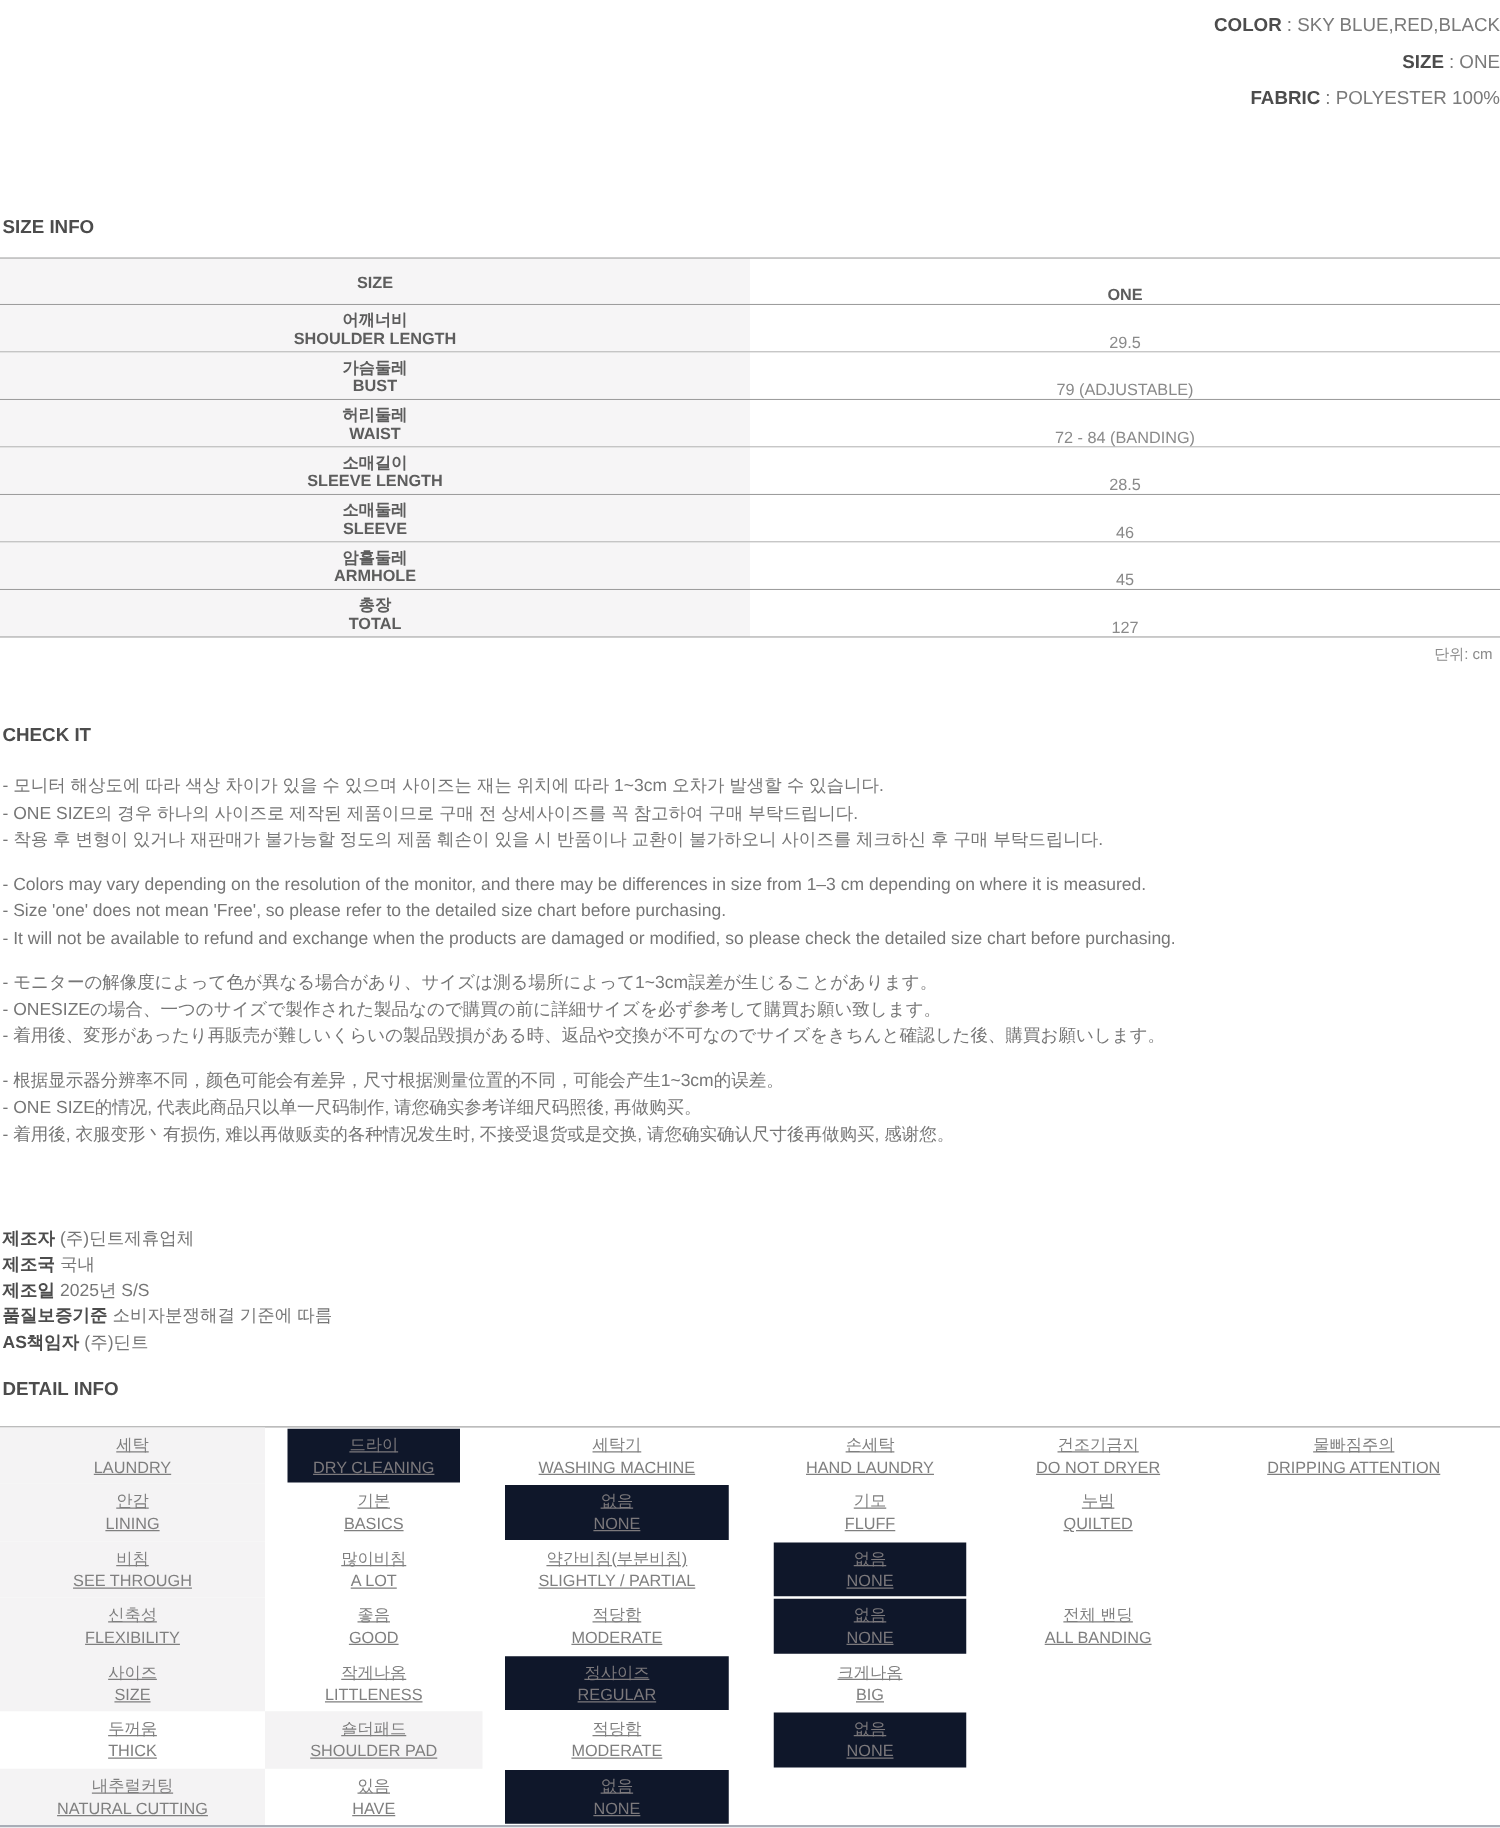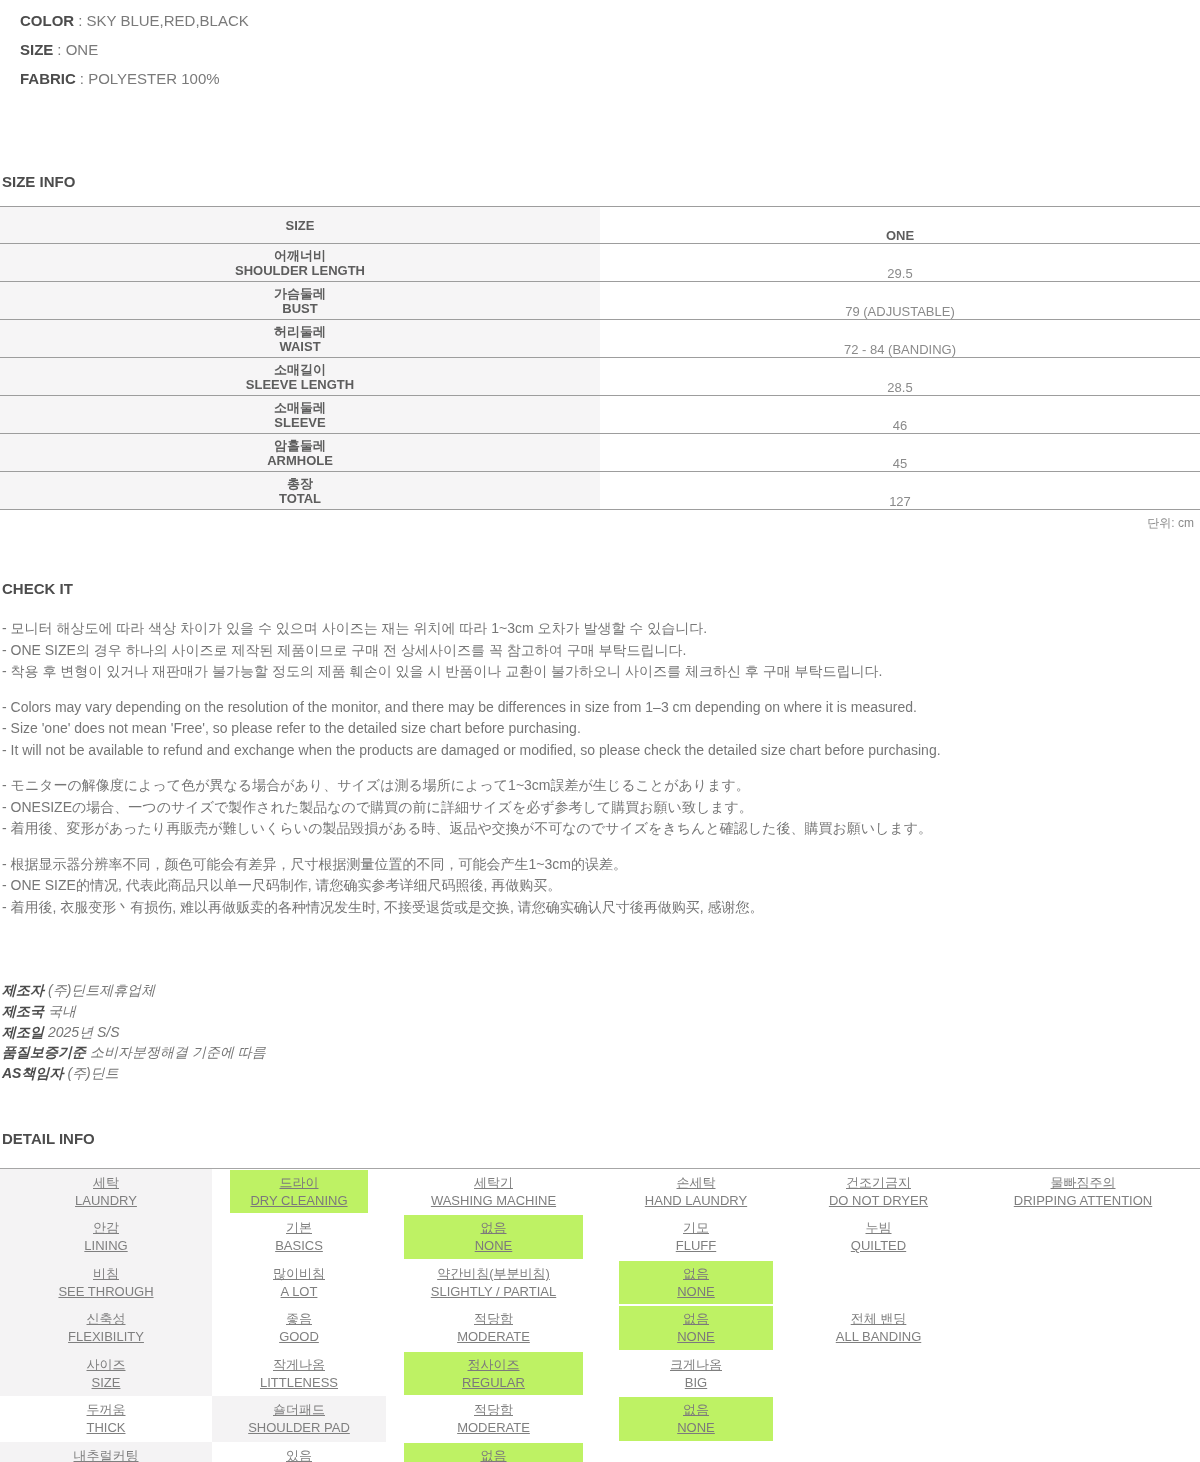--- a/index.html
+++ b/index.html
@@ -5,32 +5,32 @@
   * { box-sizing: border-box; }
   html, body { margin: 0; padding: 0; background: #ffffff; }
   body {
     width: 1200px;
     font-family: "Liberation Sans", "DejaVu Sans", sans-serif;
     color: #767676;
   }
   .page { width: 1200px; padding-top: 6px; }
 
   
-  .specs { padding-left: 20px; }
+  .specs { padding-left: 20px; text-align: right; }
   .spec-line { font-size: 15px; line-height: 29px; color: #7a7a7a; white-space: pre; }
   .spec-label { font-weight: 700; color: #4c4c4c; margin-right: 4px; }
 
   
   .section-heading {
     font-size: 15px; font-weight: 700; color: #4c4c4c;
     line-height: 18px; padding-left: 2px;
   }
   .h-sizeinfo { margin-top: 80px; margin-bottom: 15px; }
   .h-checkit { margin-top: 48px; margin-bottom: 20px; }
-  .h-detail { margin-top: 46px; margin-bottom: 20px; }
+  .h-detail { margin-top: 19px; margin-bottom: 20px; }
 
   
   .size-table { width: 1200px; border-top: 1px solid #9d9d9d; }
   .size-row { display: flex; height: 38px; border-bottom: 1px solid #9d9d9d; }
   .size-row.header { height: 37px; }
   .size-row .left {
     width: 600px; background: #f6f5f6;
     display: flex; flex-direction: column; justify-content: center; align-items: center;
     text-align: center;
   }
@@ -41,33 +41,33 @@
   .size-ko, .size-en { font-size: 13px; font-weight: 700; color: #5d5d5d; line-height: 15px; }
   .size-head { font-size: 13px; font-weight: 700; color: #5d5d5d; }
   .size-value { font-size: 13px; color: #8a8a8a; }
   .unit-note { text-align: right; font-size: 12px; color: #8a8a8a; margin-top: 5px; padding-right: 6px; }
 
   
   .notice-block { margin-bottom: 14px; }
   .notice-line { font-size: 14px; line-height: 21.5px; color: #767676; padding-left: 2px; }
 
   
-  .manufacturer { margin-top: 62px; font-style: italic; }
+  .manufacturer { margin-top: 62px; }
   .mfr-line { font-size: 14px; line-height: 20.8px; color: #767676; padding-left: 2px; }
   .mfr-label { font-weight: 700; color: #4c4c4c; margin-right: 4px; }
 
   
   .detail-grid { width: 1200px; border-top: 1px solid #a6a6a6; border-bottom: 2px solid #a9aeb8; }
   .detail-row { display: grid; grid-template-columns: 212px 174px 215px 190px 175px 1fr; height: 45.5px; }
   .detail-cell {
     display: flex; flex-direction: column; justify-content: center; align-items: center;
     text-align: center; font-size: 13px; line-height: 18px; color: #7f7f7f; text-decoration: underline;
   }
   .detail-cell.label { background: #f4f3f4; }
-  .detail-cell.selected { background: #bef264; margin: 1px 18px; color: #7c797c; }
+  .detail-cell.selected { background: #0f172a; margin: 1px 18px; color: #7c797c; }
 </style>
 </head>
 <body>
 
 <div class="page">
 
   <div class="specs">
     <div class="spec-line"><span class="spec-label">COLOR</span><span>: SKY BLUE,RED,BLACK</span></div>
     <div class="spec-line"><span class="spec-label">SIZE</span><span>: ONE</span></div>
     <div class="spec-line"><span class="spec-label">FABRIC</span><span>: POLYESTER 100%</span></div>

